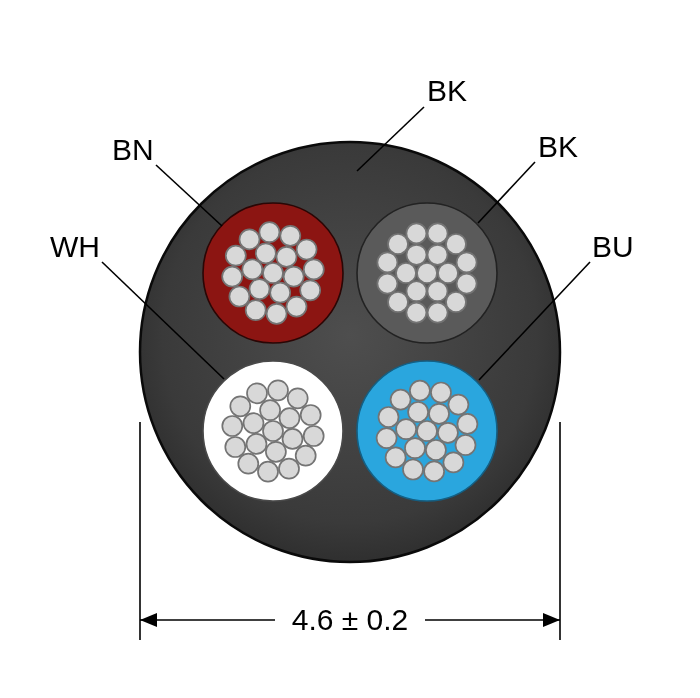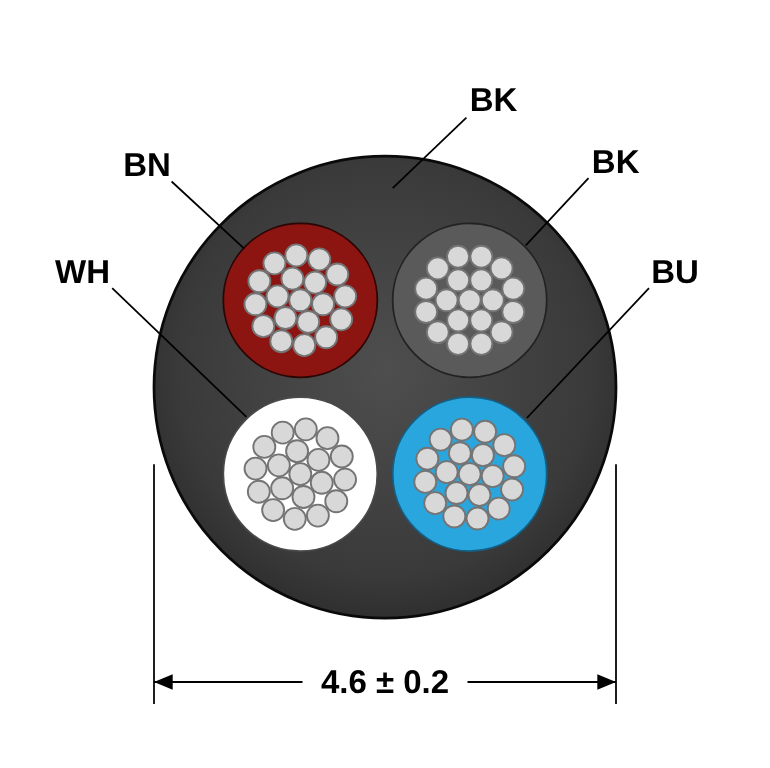--- a/index.html
+++ b/index.html
@@ -1,16 +1,16 @@
 <!DOCTYPE html>
 <html><head>
 <meta charset="utf-8">
 <style>
   html, body { margin: 0; padding: 0; background: #ffffff; }
-  .stage { width: 700px; height: 666px; position: relative; font-weight: bold; }
+  .stage { width: 700px; height: 666px; position: relative; }
   svg text {
     font-family: "Liberation Sans", sans-serif;
     font-size: 30px;
     fill: #000000;
   }
   .leader { stroke: #000000; stroke-width: 1.6; fill: none; }
   .dimline { stroke: #000000; stroke-width: 1.6; }
   .arrowhead { fill: #000000; stroke: none; }
   .conductor { stroke-width: 1.6; }
 </style>

